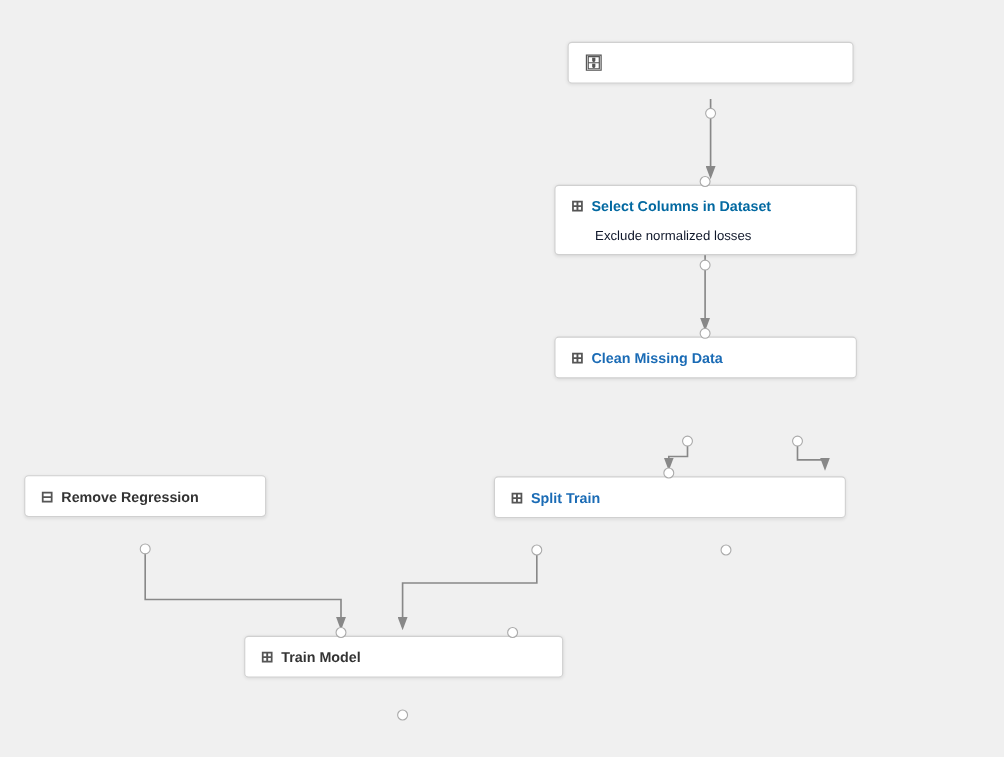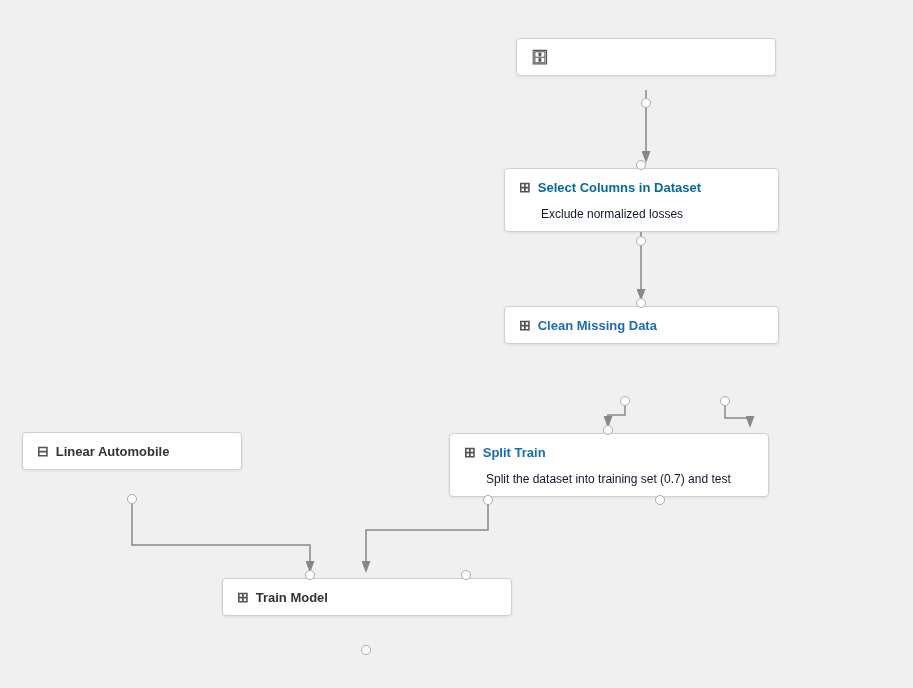--- a/index.html
+++ b/index.html
@@ -131,33 +131,32 @@
 
   <div class="connector" style="left:620px; top:396px;"></div>
 
   <div class="connector" style="left:720px; top:396px;"></div>
 
   <div class="node" style="left:449px; top:433px; width:320px;">
     <div class="node-title">
       <span class="node-icon">⊞</span>
       <span style="color:#1a6bb5;font-weight:600;font-size:13px;">Split Train</span>
     </div>
-    <div class="node-subtitle">Split the dataset into training set (0.7) and test</div>
   </div>
 
   <div class="connector" style="left:603px; top:425px;"></div>
 
   <div class="connector" style="left:483px; top:495px;"></div>
 
   <div class="connector" style="left:655px; top:495px;"></div>
 
   <div class="node" style="left:22px; top:432px; width:220px;">
     <div class="node-title">
       <span class="node-icon">⊟</span>
-      <span>Linear Automobile</span>
+      <span>Remove Regression</span>
     </div>
   </div>
 
   <div class="connector" style="left:127px; top:494px;"></div>
 
   <div class="node" style="left:222px; top:578px; width:290px;">
     <div class="node-title">
       <span class="node-icon">⊞</span>
       <span>Train Model</span>
     </div>

